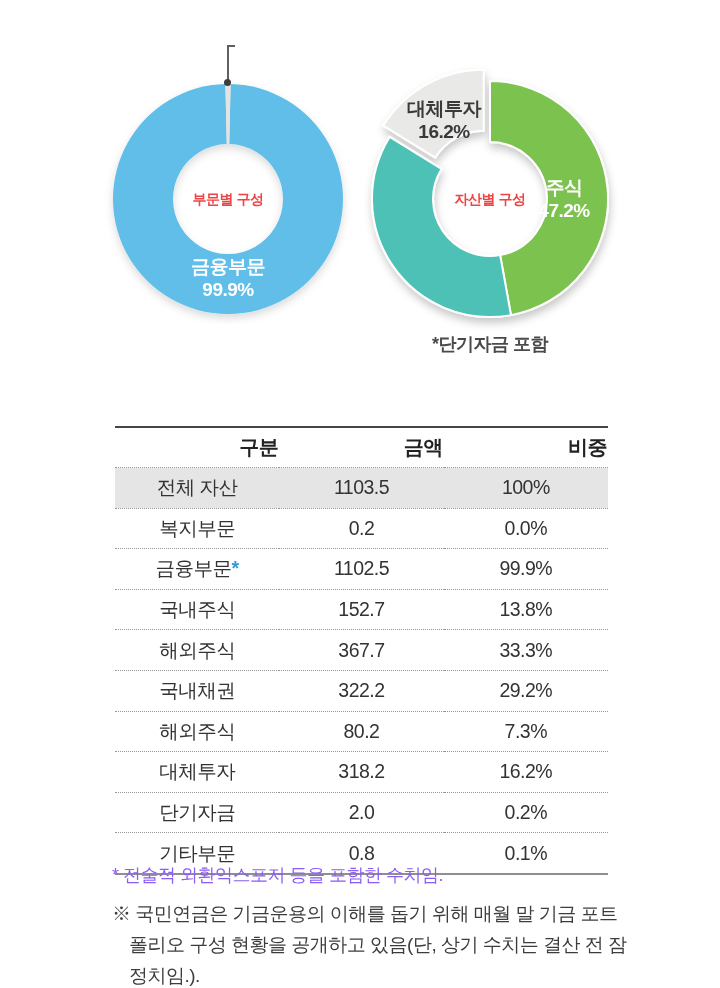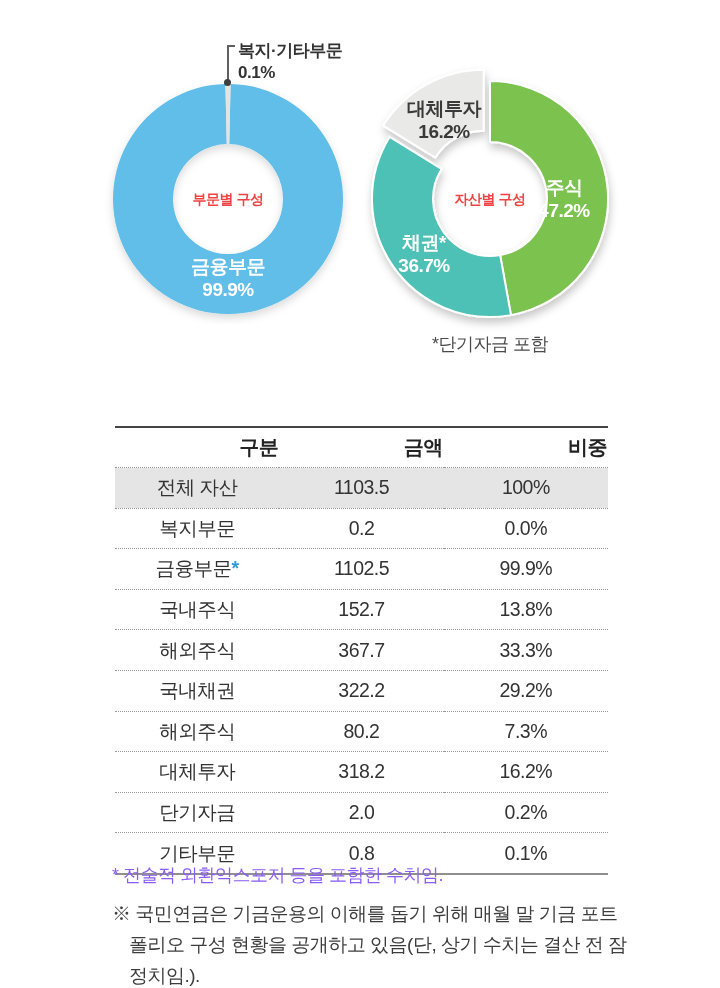--- a/index.html
+++ b/index.html
@@ -17,21 +17,21 @@
   .seg-lbl { font-size: 19px; line-height: 23px; letter-spacing: -0.5px; }
   .seg-white { color: #ffffff; }
   .seg-dark { color: #3a3a3a; }
 
   
   .callout-text { font-size: 17px; font-weight: bold; color: #333333; line-height: 22px; letter-spacing: -0.5px; }
   .callout-vline { left: 227px; top: 45px; width: 0; height: 37px; border-left: 2px solid #606060; }
   .callout-tick  { left: 227px; top: 45px; width: 8px; height: 0; border-top: 2px solid #606060; }
   .callout-dot   { left: 224px; top: 79px; width: 7px; height: 7px; border-radius: 50%; background: #3d3d3d; }
 
-  .chart-note { font-size: 18px; font-weight: normal; color: #4a4a4a; text-align: center; letter-spacing: -0.5px; }
+  .chart-note { font-size: 18px; font-weight: bold; color: #4a4a4a; text-align: center; letter-spacing: -0.5px; }
 
   
   .tbl-caption {
     left: 115px; top: 395px; width: 493px;
     text-align: right; font-size: 17px; color: #222222; letter-spacing: -0.5px;
   }
   table.data {
     left: 115px; top: 426px; width: 493px;
     position: absolute;
     border-collapse: collapse;
@@ -82,24 +82,20 @@
   <div class="abs lbl center-lbl" style="left:148px; top:188px; width:160px;">부문별 구성</div>
 
   <div class="abs lbl seg-lbl seg-white" style="left:148px; top:255px; width:160px;">
     <div>금융부문</div>
     <div>99.9%</div>
   </div>
 
   <div class="abs callout-tick"></div>
   <div class="abs callout-vline"></div>
   <div class="abs callout-dot"></div>
-  <div class="abs callout-text" style="left:238px; top:40px; width:160px;">
-    <div>복지·기타부문</div>
-    <div>0.1%</div>
-  </div>
 
   <svg id="donut-right" class="abs" style="left:350px; top:59px;" width="280" height="280" viewBox="-140 -140 280 280">
     <defs>
       <filter id="shadowR" x="-30%" y="-30%" width="160%" height="160%">
         <feDropShadow dx="1" dy="5" stdDeviation="4" flood-color="#000000" flood-opacity="0.22"></feDropShadow>
       </filter>
     </defs>
     <g id="gR" filter="url(#shadowR)">
         <path d="M 0.00 -118.00 A 118 118 0 0 1 21.00 116.12 L 10.14 56.09 A 57 57 0 0 0 0.00 -57.00 Z" fill="#7CC24F" stroke="#ffffff" stroke-width="2"></path>
         <path d="M 21.00 116.12 A 118 118 0 0 1 -100.35 -62.07 L -48.48 -29.98 A 57 57 0 0 0 10.14 56.09 Z" fill="#4DC1B5" stroke="#ffffff" stroke-width="2"></path>
@@ -107,24 +103,20 @@
       </g>
   </svg>
 
   <div class="abs lbl center-lbl" style="left:410px; top:188px; width:160px;">자산별 구성</div>
 
   <div class="abs lbl seg-lbl seg-white" style="left:514px; top:176px; width:100px;text-align:center;">
     <div>주식</div>
     <div>47.2%</div>
   </div>
 
-  <div class="abs lbl seg-lbl seg-white" style="left:354px; top:231px; width:140px;">
-    <div>채권*</div>
-    <div>36.7%</div>
-  </div>
 
   <div class="abs lbl seg-lbl seg-dark" style="left:374px; top:97px; width:140px;">
     <div>대체투자</div>
     <div>16.2%</div>
   </div>
 
   <div class="abs chart-note" style="left:385px; top:332px; width:210px;">*단기자금 포함</div>
 
 
   <table class="data" id="data-table">

